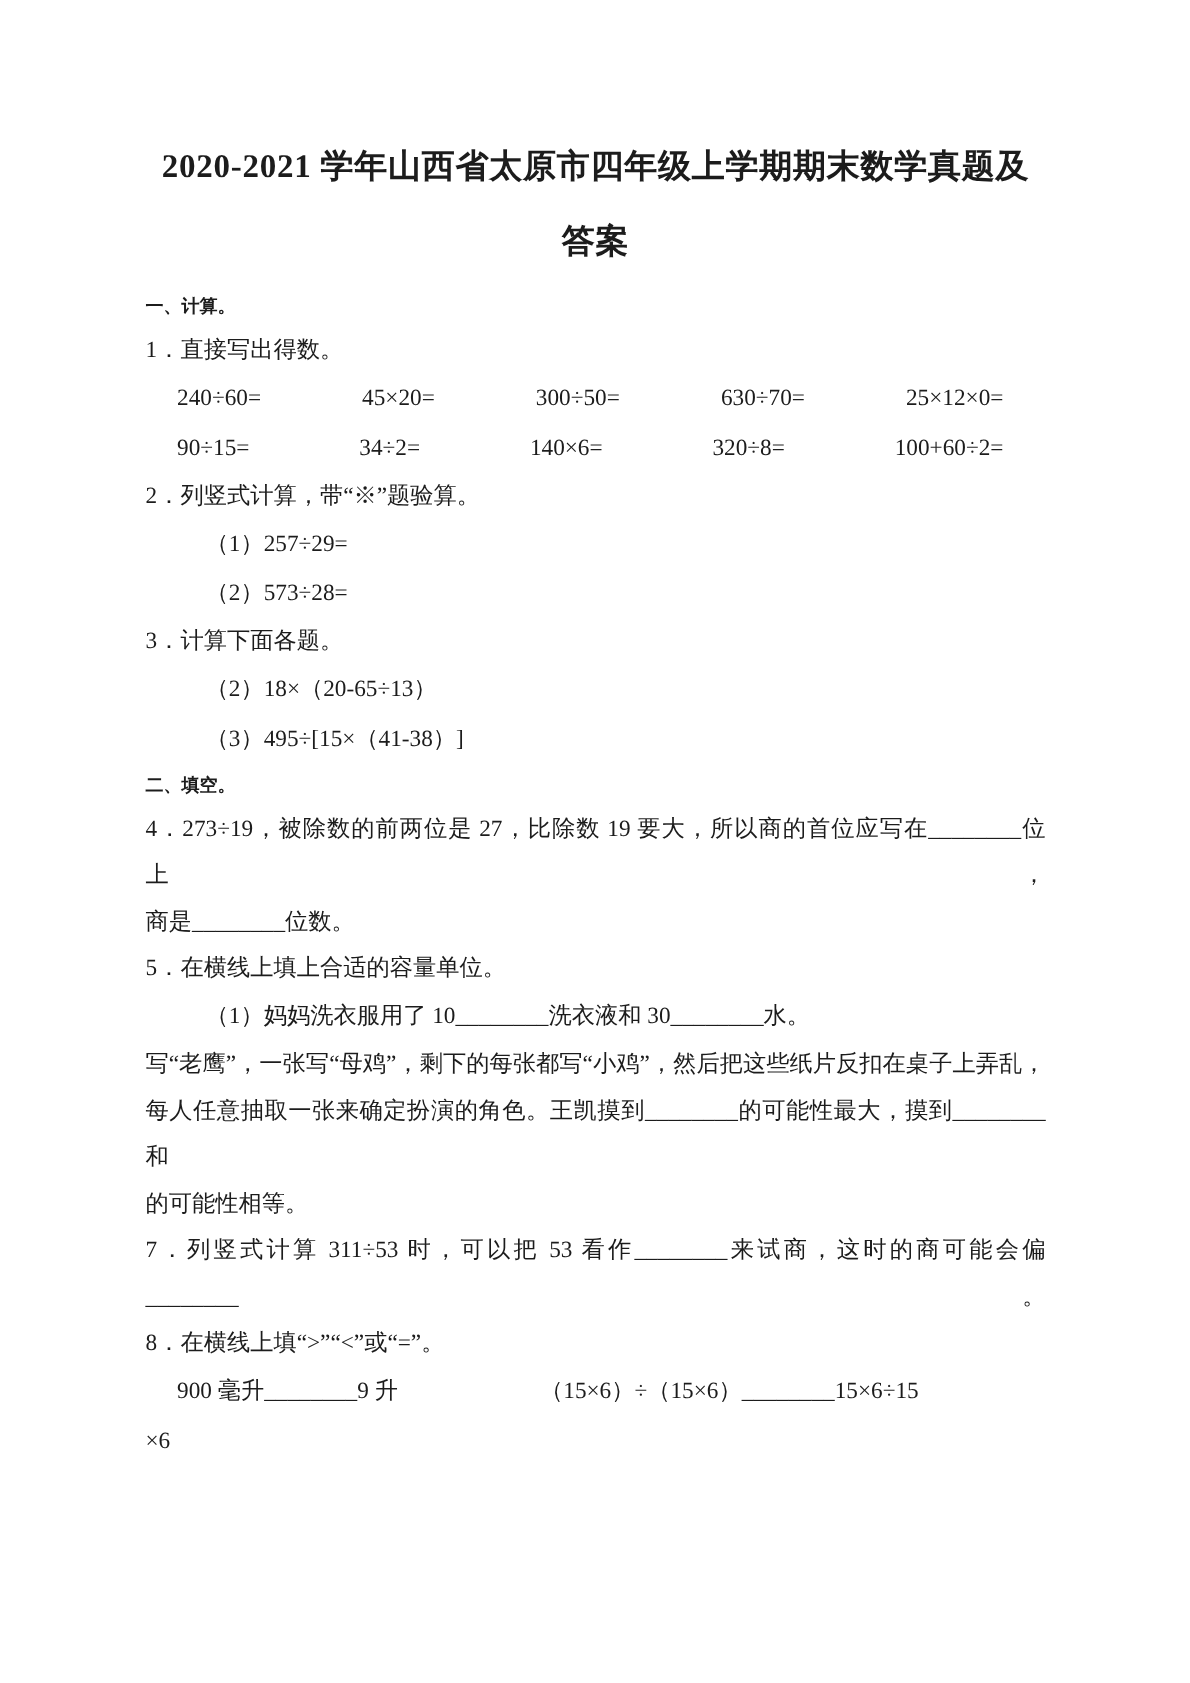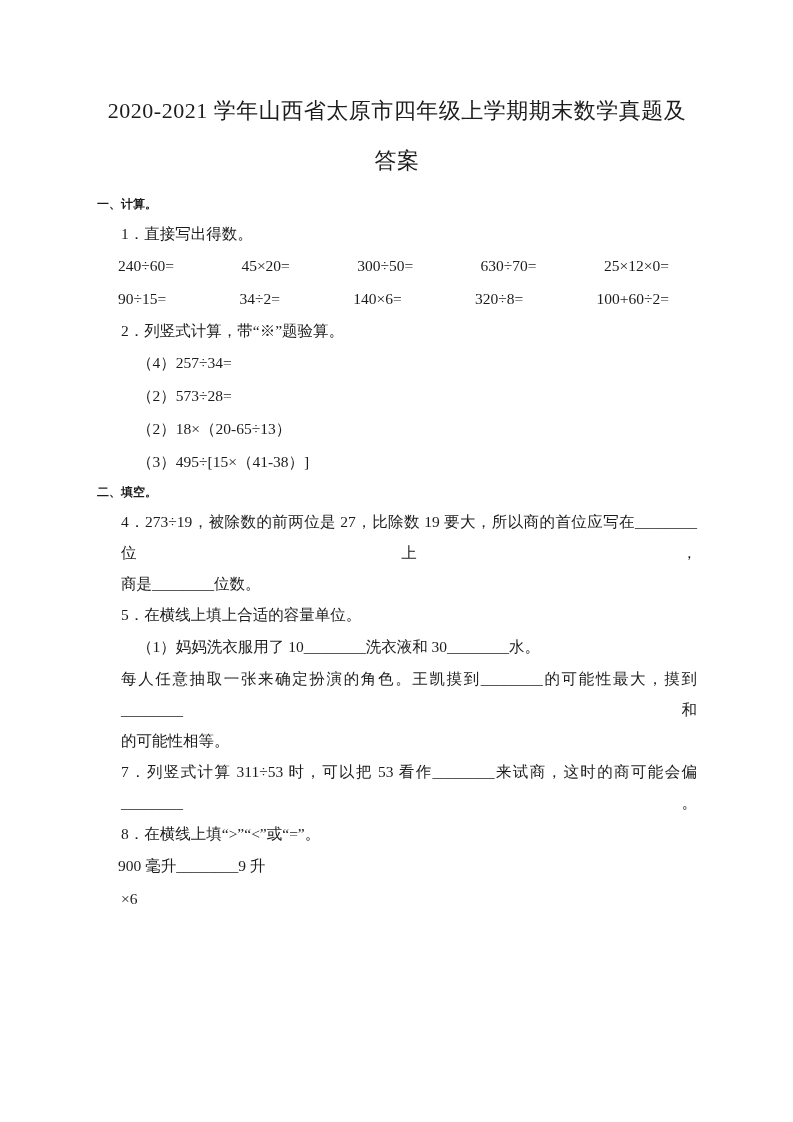--- a/index.html
+++ b/index.html
@@ -12,31 +12,31 @@
     box-sizing: border-box;
     padding: 86px 96px 0 97px;
     font-family: "Liberation Serif", "DejaVu Serif", serif;
     font-size: 15.5px;
     color: #1c1c1c;
     overflow: hidden;
   }
   .title {
     margin: 0 0 4px 0;
     font-size: 22px;
-    font-weight: 400;
+    font-weight: 700;
     text-align: center;
     line-height: 50px;
     letter-spacing: 0.5px;
   }
   .sec-head {
     font-weight: 700;
     font-size: 12px;
     line-height: 28px;
   }
-  .line      { line-height: 31px; margin-left: 24px; }
+  .line      { line-height: 31px; }
   .sub       { line-height: 33px; padding-left: 40px; }
   .fill      { text-align: justify; text-align-last: justify; }
   .calc-row {
     display: flex;
     justify-content: space-between;
     line-height: 33px;
     padding-left: 21px;
     padding-right: 28px;
     align-items: center;
   }
@@ -71,38 +71,41 @@
   </div>
   <div class="calc-row">
     <span>90÷15=</span>
     <span>34÷2=</span>
     <span>140×6=</span>
     <span>320÷8=</span>
     <span>100+60÷2=</span>
   </div>
 
   <div class="line">2．列竖式计算，带“※”题验算。</div>
-  <div class="sub">（4）257÷34=</div>
+  <div class="sub">（1）257÷29=</div>
   <div class="sub">（2）573÷28=</div>
 
+  <div class="line">3．计算下面各题。</div>
   <div class="sub">（2）18×（20-65÷13）</div>
   <div class="sub">（3）495÷[15×（41-38）]</div>
 
   <div class="sec-head">二、填空。</div>
 
   <div class="line fill">4．273÷19，被除数的前两位是 27，比除数 19 要大，所以商的首位应写在________位上，</div>
   <div class="line">商是________位数。</div>
 
   <div class="line">5．在横线上填上合适的容量单位。</div>
   <div class="sub">（1）妈妈洗衣服用了 10________洗衣液和 30________水。</div>
 
+  <div class="line fill">写“老鹰”，一张写“母鸡”，剩下的每张都写“小鸡”，然后把这些纸片反扣在桌子上弄乱，</div>
   <div class="line fill">每人任意抽取一张来确定扮演的角色。王凯摸到________的可能性最大，摸到________和</div>
   <div class="line">的可能性相等。</div>
 
   <div class="line fill">7．列竖式计算 311÷53 时，可以把 53 看作________来试商，这时的商可能会偏________。</div>
 
   <div class="line">8．在横线上填“&gt;”“&lt;”或“=”。</div>
   <div class="cmp-row">
     <span>900 毫升________9 升</span>
+    <span>（15×6）÷（15×6）________15×6÷15</span>
   </div>
   <div class="line">×6</div>
 
 </div>
 
 </body></html>

